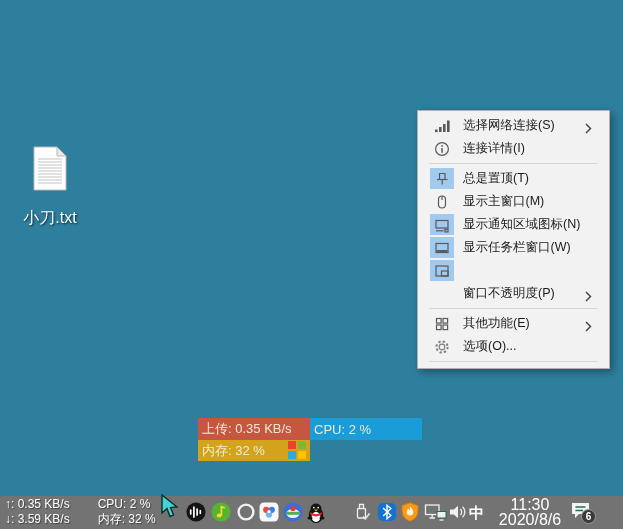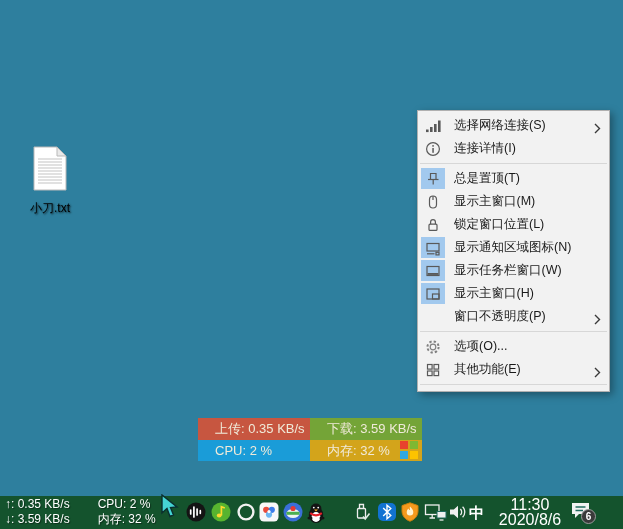--- a/index.html
+++ b/index.html
@@ -2,44 +2,44 @@
 <html><head>
 <meta charset="utf-8">
 <style>
   * { margin:0; padding:0; box-sizing:border-box; }
   body { font-family:"Liberation Sans",sans-serif; }
   .screen { position:relative; width:623px; height:529px; overflow:hidden; background:#2e7f9e; }
 
   
   .desk-file { position:absolute; left:18px; top:146px; width:64px; text-align:center; }
   .desk-file .fi-img { display:block; margin:0 auto; }
-  .desk-file .fi-label { margin-top:4px; color:#000000; font-size:12px; text-shadow:1px 1px 2px rgba(0,0,0,.75); }
+  .desk-file .fi-label { margin-top:12px; color:#ffffff; font-size:16px; text-shadow:1px 1px 2px rgba(0,0,0,.75); }
 
   
   .widget { position:absolute; left:198px; top:418px; width:224px; height:43px; z-index:2; display:flex; flex-wrap:wrap; }
-  .widget .cell { width:112px; height:22px; display:flex; align-items:center; padding-left:17px;
+  .widget .cell { width:112px; height:22px; display:flex; align-items:center; padding-left:4px;
                   color:#f0ead9; font-size:13px; white-space:nowrap; position:relative; }
   .widget .cell:nth-child(3), .widget .cell:nth-child(4){ height:21px; }
   .win-logo { position:absolute; right:4px; bottom:2px; width:18px; height:18px; display:grid;
               grid-template-columns:8px 8px; grid-template-rows:8px 8px; gap:2px; }
   .win-logo span { display:block; }
 
   
   .menu { position:absolute; left:417px; top:110px; width:193px; z-index:10; background:#f2f2f2;
-          border:1px solid #b0b0b0; box-shadow:3px 3px 8px rgba(0,0,0,.35); padding:3px 0; }
+          border:1px solid #b0b0b0; box-shadow:3px 3px 8px rgba(0,0,0,.35); padding:3px 9px; }
   .menu-item { position:relative; height:23px; display:flex; align-items:center; cursor:default; }
   .mi-icon { margin-left:3px; width:24px; height:21px; display:flex; align-items:center; justify-content:center; flex:0 0 24px; }
   .mi-icon.checked { background:#a2c9ee; }
   .mi-label { margin-left:9px; font-size:12.5px; color:#1a1a1a; }
   .mi-label.bold { font-weight:normal; }
   .mi-arrow { position:absolute; right:8px; top:6px; width:7px; height:11px; }
   .menu-sep { height:1px; background:#d7d7d7; margin:3px 2px; }
 
   
-  .taskbar { position:absolute; left:0; bottom:0; width:623px; height:33px; background:#14532d; z-index:5; }
+  .taskbar { position:absolute; left:0; bottom:0; width:623px; height:33px; background:#737373; z-index:5; }
   .tb-stats { position:absolute; top:1px; left:5px; color:#fff; font-size:12px; line-height:15px;
               text-shadow:1px 1px 1px rgba(0,0,0,.45); white-space:nowrap; }
   .tb-stats .col { display:inline-block; vertical-align:top; }
   .tb-stats .col2 { margin-left:28px; }
   .tb-icon { position:absolute; top:6px; width:20px; height:20px; }
   .tb-zhong { position:absolute; top:0; height:33px; line-height:33px; color:#fff; font-size:15px; font-weight:bold; }
   .tb-clock { position:absolute; left:492px; top:1px; width:76px; text-align:center; color:#fff;
               font-size:16px; line-height:15px; }
   .tb-notif { position:absolute; left:570px; top:5px; width:28px; height:24px; }
   .notif-badge { position:absolute; left:11px; top:8px; width:15px; height:15px; border-radius:50%;
@@ -70,23 +70,20 @@
         </g>
       </svg>
     </span>
     <div class="fi-label">小刀.txt</div>
   </div>
 
   <div class="widget" id="widget">
       <div class="cell" style="background: rgb(199, 86, 64);">
         <span>上传: 0.35 KB/s</span>
       </div>
-      <div class="cell" style="background: rgb(116, 164, 55);">
-        <span>下载: 3.59 KB/s</span>
-      </div>
       <div class="cell" style="background: rgb(26, 156, 216);">
         <span>CPU: 2 %</span>
       </div>
       <div class="cell" style="background: rgb(211, 164, 27);">
         <span>内存: 32 %</span>
         <span class="win-logo">
           <span style="background: rgb(232, 67, 45);"></span>
           <span style="background: rgb(126, 184, 50);"></span>
           <span style="background: rgb(49, 168, 224);"></span>
           <span style="background: rgb(253, 195, 0);"></span>
@@ -139,31 +136,20 @@
           <svg width="16" height="16" viewBox="0 0 16 16">
             <g fill="none" stroke="#595959" stroke-width="1.2">
               <rect x="4.5" y="2" width="7" height="12" rx="3.5"></rect>
               <line x1="8" y1="2" x2="8" y2="6"></line>
             </g>
           </svg>
         </span>
         <span class="mi-label">显示主窗口(M)</span>
       </div>
       <div class="menu-item">
-        <span class="mi-icon">
-          <svg width="16" height="16" viewBox="0 0 16 16">
-            <g fill="none" stroke="#595959" stroke-width="1.2">
-              <rect x="4" y="7.2" width="8" height="6.2" rx="1"></rect>
-              <path d="M5.6 7.2 V5 a2.4 2.4 0 0 1 4.8 0 V7.2"></path>
-            </g>
-          </svg>
-        </span>
-        <span class="mi-label">锁定窗口位置(L)</span>
-      </div>
-      <div class="menu-item">
         <span class="mi-icon checked">
           <svg width="16" height="16" viewBox="0 0 16 16">
             <g fill="none" stroke="#595959" stroke-width="1.2">
               <rect x="2" y="3.5" width="12" height="7.5"></rect>
               <path d="M2 13.8 h7.5"></path>
               <rect x="11" y="12.3" width="3" height="2.6"></rect>
             </g>
           </svg>
         </span>
         <span class="mi-label">显示通知区域图标(N)</span>
@@ -179,56 +165,55 @@
       </div>
       <div class="menu-item">
         <span class="mi-icon checked">
           <svg width="16" height="16" viewBox="0 0 16 16">
             <g fill="none" stroke="#595959" stroke-width="1.2">
               <rect x="2" y="3" width="12" height="10"></rect>
               <rect x="7.5" y="8" width="6.5" height="5"></rect>
             </g>
           </svg>
         </span>
-        <span class="mi-label">显示主窗口(H)</span>
       </div>
       <div class="menu-item">
         <span class="mi-icon"></span>
         <span class="mi-label">窗口不透明度(P)</span>
         <span class="mi-arrow"><svg width="7" height="11" viewBox="0 0 7 11">
             <path d="M1 1 L5.5 5.5 L1 10" fill="none" stroke="#3a3a3a" stroke-width="1.4"></path>
           </svg></span>
       </div>
       <div class="menu-sep"></div>
       <div class="menu-item">
         <span class="mi-icon">
           <svg width="16" height="16" viewBox="0 0 16 16">
-            <g fill="none" stroke="#808080">
-              <circle cx="8" cy="8" r="2.8" stroke-width="1.2"></circle>
-              <circle cx="8" cy="8" r="5.6" stroke-width="2" stroke-dasharray="2.3 2.1"></circle>
-            </g>
-          </svg>
-        </span>
-        <span class="mi-label">选项(O)...</span>
-      </div>
-      <div class="menu-item">
-        <span class="mi-icon">
-          <svg width="16" height="16" viewBox="0 0 16 16">
             <g fill="none" stroke="#595959" stroke-width="1.2">
               <rect x="2.5" y="2.5" width="4.6" height="4.6"></rect>
               <rect x="9" y="2.5" width="4.6" height="4.6"></rect>
               <rect x="2.5" y="9" width="4.6" height="4.6"></rect>
               <rect x="9" y="9" width="4.6" height="4.6"></rect>
             </g>
           </svg>
         </span>
         <span class="mi-label">其他功能(E)</span>
         <span class="mi-arrow"><svg width="7" height="11" viewBox="0 0 7 11">
             <path d="M1 1 L5.5 5.5 L1 10" fill="none" stroke="#3a3a3a" stroke-width="1.4"></path>
           </svg></span>
+      </div>
+      <div class="menu-item">
+        <span class="mi-icon">
+          <svg width="16" height="16" viewBox="0 0 16 16">
+            <g fill="none" stroke="#808080">
+              <circle cx="8" cy="8" r="2.8" stroke-width="1.2"></circle>
+              <circle cx="8" cy="8" r="5.6" stroke-width="2" stroke-dasharray="2.3 2.1"></circle>
+            </g>
+          </svg>
+        </span>
+        <span class="mi-label">选项(O)...</span>
       </div>
       <div class="menu-sep"></div>
     </div>
 
   <div class="taskbar">
     <div class="tb-stats">
       <span class="col">
         <span>↑: 0.35 KB/s</span><br>
         <span>↓: 3.59 KB/s</span>
       </span><span class="col col2">

